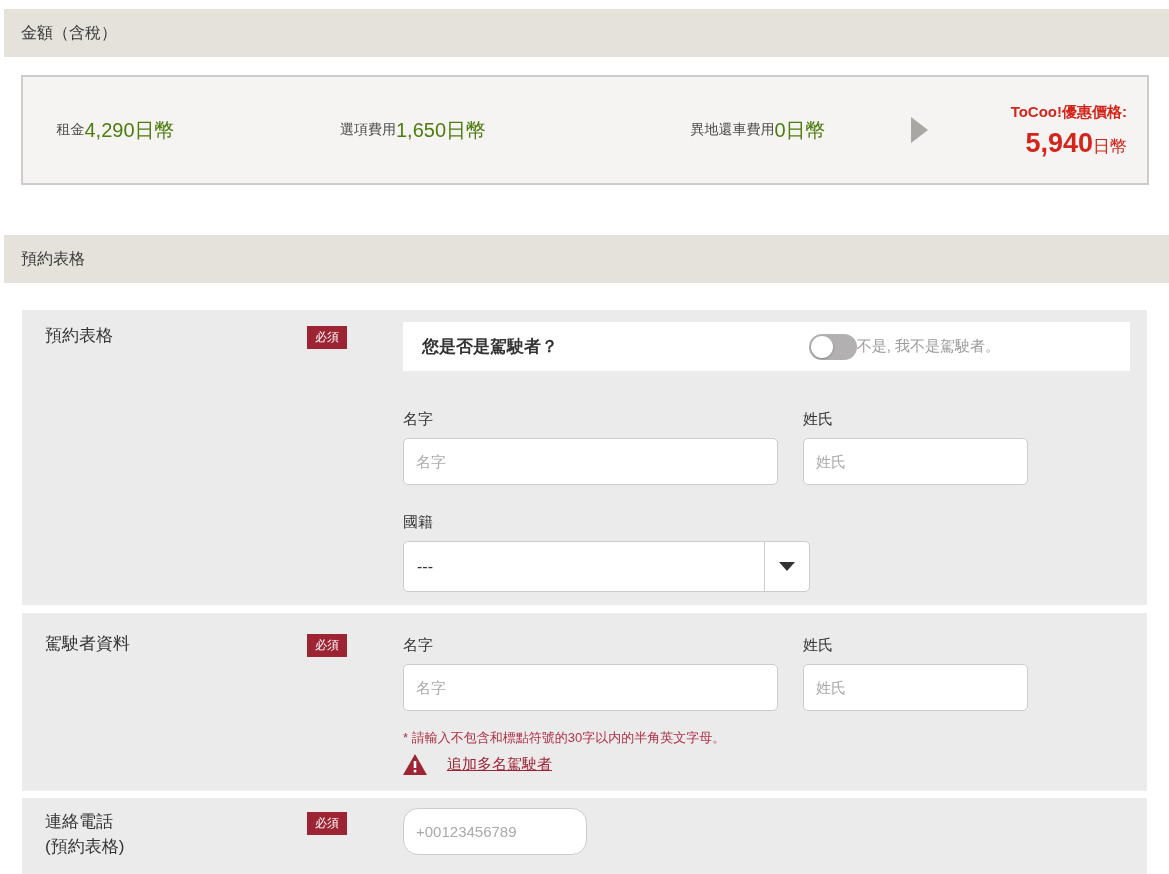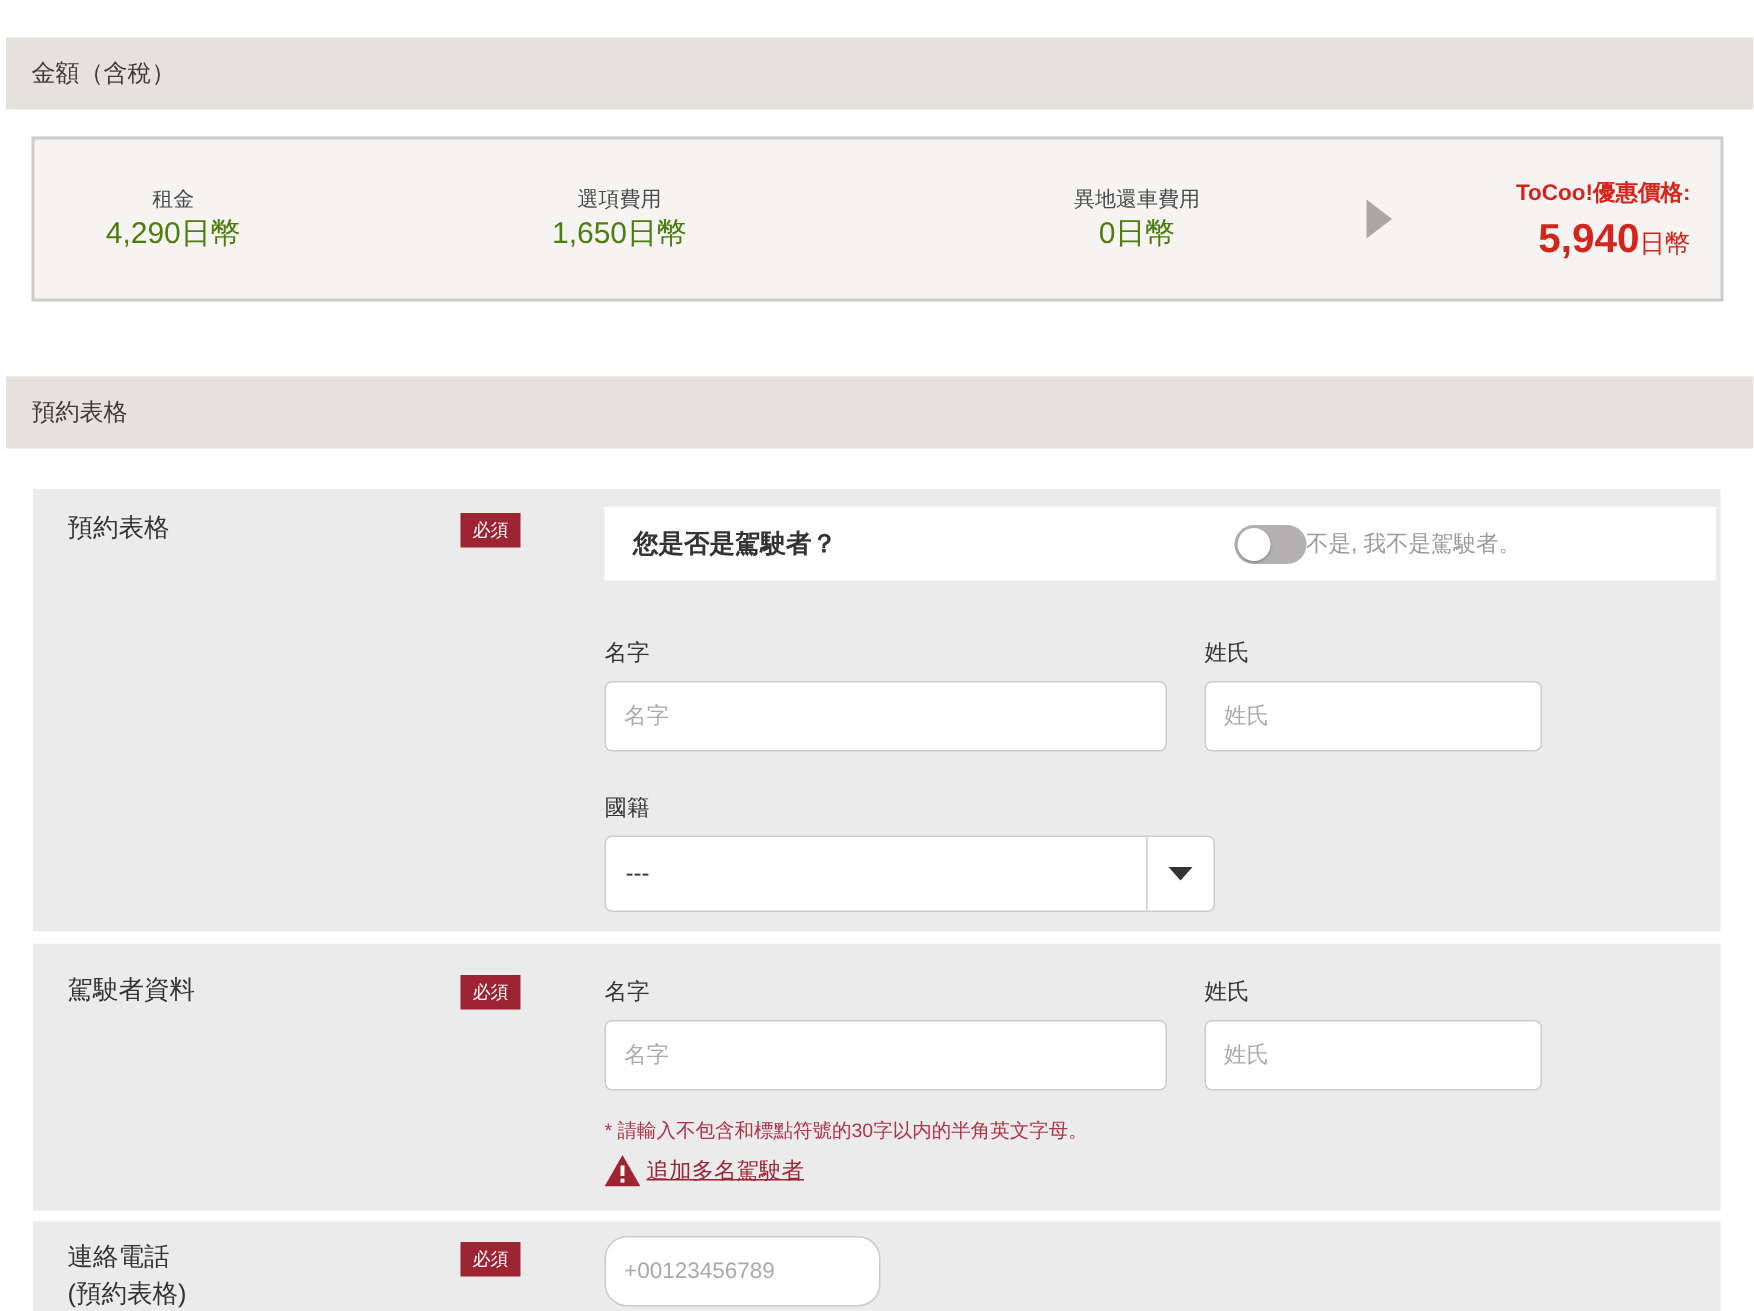--- a/index.html
+++ b/index.html
@@ -13,33 +13,33 @@
 
   
   .bar {
     margin: 0 0 0 4px;
     height: 48px;
     background: #e5e2dc;
     display: flex; align-items: center;
     padding-left: 17px;
     font-size: 16px; color: #3a3a3a;
   }
-  .bar1 { margin-top: 25px; }
+  .bar1 { margin-top: 9px; }
   .bar2 { margin-top: 50px; }
 
   
   .price-box {
     margin: 18px 20px 0 21px;
     height: 110px;
     border: 2px solid #cccccc;
     background: #f5f4f2;
     display: flex; align-items: stretch;
   }
   .fee-col {
-    display: flex; flex-direction: column;
+    display: flex; flex-direction: row;
     justify-content: center; align-items: center;
     gap: 0; text-align: center;
   }
   .fee-col.c1 { width: 185px; }
   .fee-col.c2 { width: 410px; }
   .fee-col.c3 { width: 280px; }
   .fee-label { font-size: 14px; color: #4a4a4a; }
   .fee-value { font-size: 20px; color: #4d7c0f; }
   .price-spacer { flex: 1; }
   .arrow-col { display: flex; align-items: center; width: 40px; }
@@ -78,21 +78,21 @@
   .sec-phone   .label-col { padding-top: 12px; }
   .sec-title { font-size: 17px; color: #333; line-height: 1.45; }
   .badge {
     flex-shrink: 0;
     background: #9d2433; color: #fff;
     font-size: 12px; line-height: 1;
     padding: 5px 8px 6px 8px;
     margin-top: 2px;
   }
 
-  .content-col { flex: 1; padding-right: 3px; }
+  .content-col { flex: 1; padding-right: 17px; }
   .sec-booking .content-col { padding-top: 12px; }
   .sec-driver  .content-col { padding-top: 23px; }
   .sec-phone   .content-col { padding-top: 10px; }
 
   
   .q-box {
     height: 49px; background: #ffffff;
     display: flex; align-items: center;
     padding-left: 19px; padding-right: 130px;
   }
@@ -138,21 +138,21 @@
   }
   .down-arrow {
     width: 0; height: 0;
     border-top: 9px solid #333;
     border-left: 8px solid transparent;
     border-right: 8px solid transparent;
   }
 
   
   .red-note { margin-top: 18px; font-size: 13px; color: #b03245; }
-  .add-driver-row { margin-top: 7px; display: flex; align-items: center; gap: 4px; }
+  .add-driver-row { margin-top: 7px; display: flex; align-items: center; gap: 20px; }
   .warning-icon { display: block; }
   .add-driver-link { font-size: 15px; color: #9d2433; text-decoration: underline; cursor: pointer; }
 </style>
 </head>
 <body>
 
 <div class="bar bar1">
   <span>金額（含稅）</span>
 </div>
 

